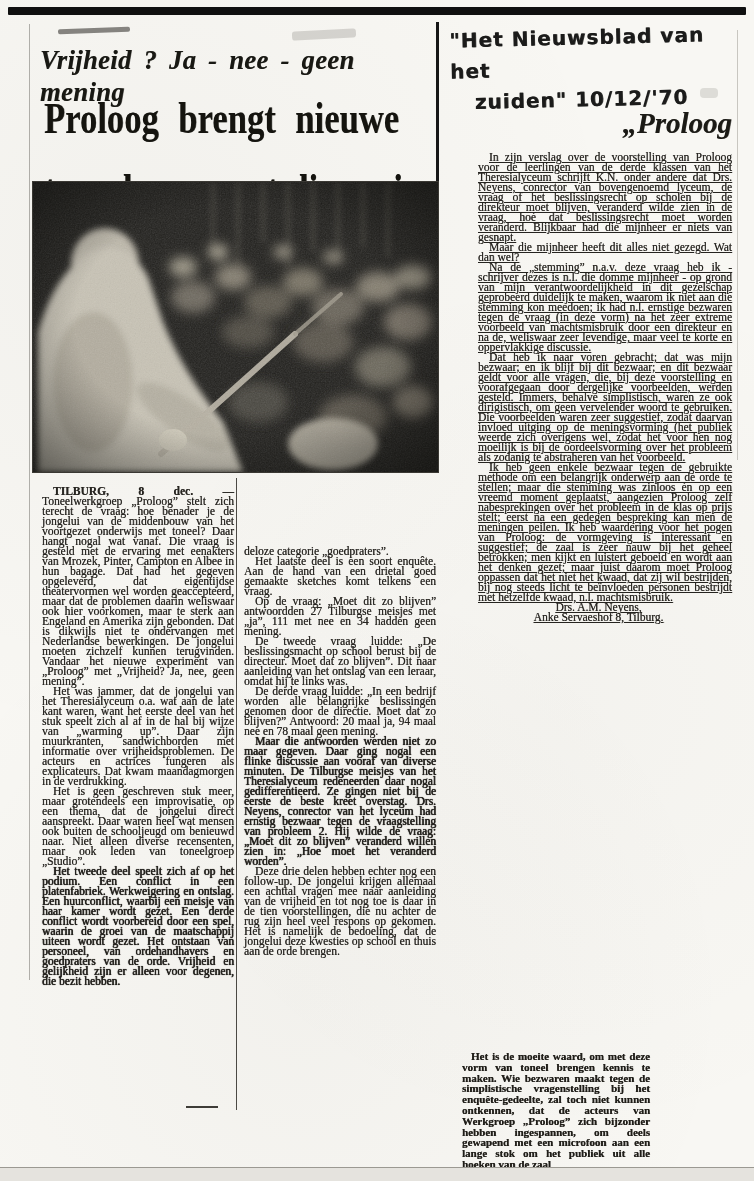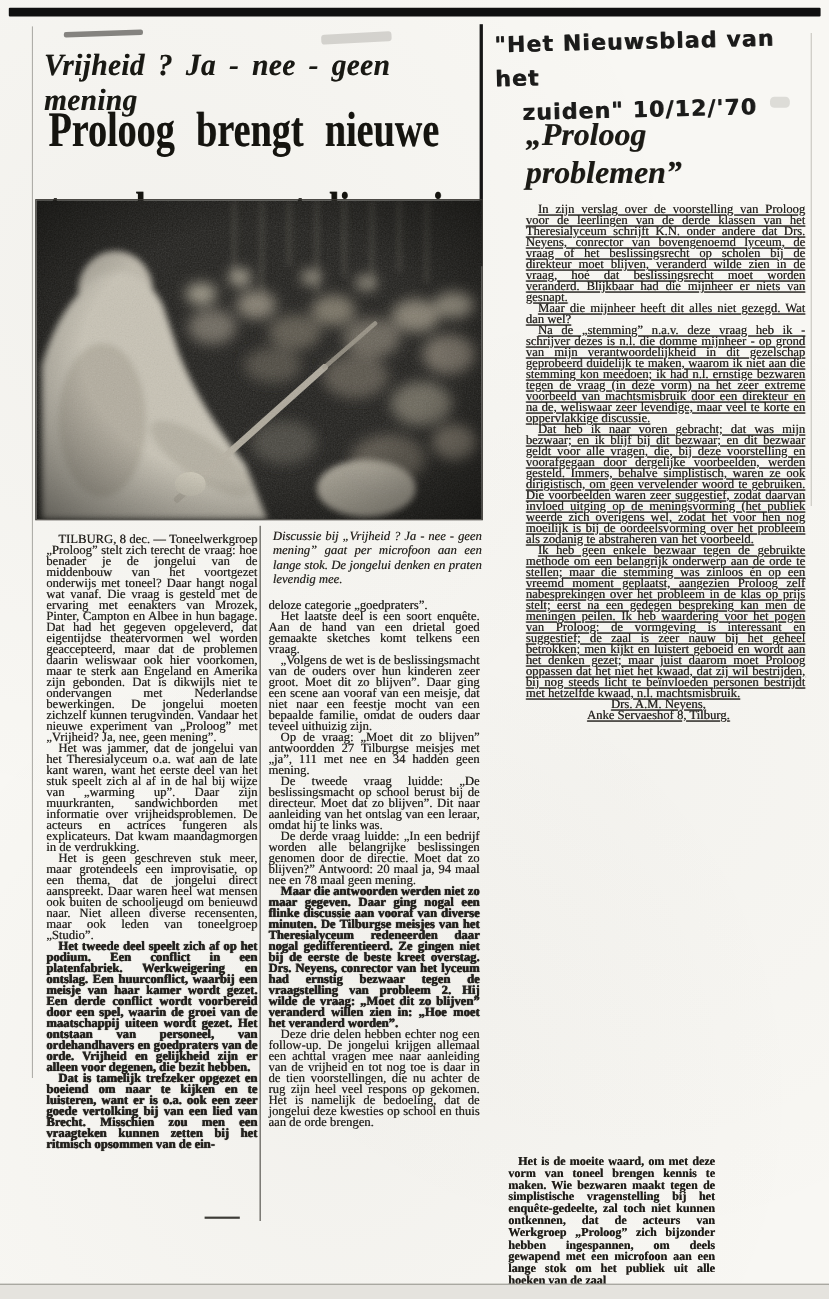--- a/index.html
+++ b/index.html
@@ -43,39 +43,39 @@
     letter-spacing:1px;color:#1b1b1a;transform:rotate(-1.4deg);
     text-shadow:.6px 0 0 rgba(20,20,18,.8);
   }
   .hw2{padding-left:24px;}
 
   .photo{position:absolute;left:33px;top:182px;width:405px;height:290px;outline:1px solid #3a3833;}
   .photo svg{display:block;width:405px;height:290px;}
 
   .letter{position:absolute;left:478px;top:106px;width:254px;}
   .letter-title{
-    text-align:left;font-style:italic;font-weight:600;font-size:29px;line-height:34px;
+    text-align:right;font-style:italic;font-weight:600;font-size:29px;line-height:34px;
     color:#1b1a15;text-shadow:.4px 0 0 rgba(20,18,14,.55);
   }
   .body-text{font-size:11.5px;line-height:10px;text-align:justify;color:#262420;text-shadow:.3px 0 0 rgba(28,26,22,.7);}
   .body-text p{margin:0;text-indent:11px;}
   .body-text p.noindent{text-indent:0;}
   .letter-body{margin-top:12px;text-decoration:underline;}
   .sig{margin:0;text-align:center;padding-right:24px;text-indent:0;}
 
   .caption{
     position:absolute;left:248px;top:482px;width:190px;
     font-style:italic;font-size:11.5px;line-height:13px;text-align:justify;
     color:#24221d;text-shadow:.3px 0 0 rgba(28,26,22,.6);
   }
   .colrule{position:absolute;left:236px;top:478px;width:1px;height:632px;background:#4b4944;}
   .col1{position:absolute;left:42px;top:486px;width:192px;}
   .col2{position:absolute;left:244px;top:546px;width:192px;}
-  .ink-heavy{text-shadow:0 0 .9px rgba(18,16,12,.95),.4px 0 0 rgba(18,16,12,.85);font-weight:bold;}
-  .dateline{font-weight:400;}
+  .ink-heavy{text-shadow:0 0 .9px rgba(18,16,12,.95),.4px 0 0 rgba(18,16,12,.85);}
+  .dateline{font-weight:700;}
   .end-dash{position:absolute;left:186px;top:1106px;width:32px;height:2px;background:#3e3c37;}
 
   .continuation{
     position:absolute;left:458px;top:1047px;width:196px;
     font-weight:700;font-size:11px;line-height:10.8px;text-align:justify;
     color:#1f1d18;text-shadow:.3px 0 0 rgba(20,18,14,.8);
   }
   .continuation p{margin:4px;text-indent:9px;}
 
   .bottom-cut{position:absolute;left:0;top:1167px;width:754px;height:14px;background:#e5e3de;border-top:1px solid #9b9992;}
@@ -168,49 +168,45 @@
       <g stroke-linecap="round">
         <line x1="128" y1="272" x2="262" y2="152" stroke="#b7b1a3" stroke-width="6" opacity="0.95"></line>
         <line x1="262" y1="152" x2="308" y2="112" stroke="#a29c8e" stroke-width="4" opacity="0.8"></line>
       </g>
       <ellipse cx="140" cy="258" rx="14" ry="11" fill="#cfcaba"></ellipse>
       <rect width="405" height="290" filter="url(#noise)" opacity="0.55"></rect>
       <rect width="405" height="290" fill="url(#vg)"></rect>
     </svg>
   </div>
 
-  <div class="caption">Discussie bij „Vrijheid ? Ja - nee - geen mening” gaat per microfoon aan een lange stok. De jongelui denken en praten levendig mee.</div>
 
   <div class="colrule"></div>
 
   <div class="col1 body-text">
     <p><span class="dateline">TILBURG, 8 dec. —</span> <span>Toneelwerkgroep „Proloog” stelt zich terecht de vraag: hoe benader je de jongelui van de middenbouw van het voortgezet onderwijs met toneel? Daar hangt nogal wat vanaf. Die vraag is gesteld met de ervaring met eenakters van Mrozek, Pinter, Campton en Albee in hun bagage. Dat had het gegeven opgeleverd, dat eigentijdse theatervormen wel worden geaccepteerd, maar dat de problemen daarin weliswaar ook hier voorkomen, maar te sterk aan Engeland en Amerika zijn gebonden. Dat is dikwijls niet te ondervangen met Nederlandse bewerkingen. De jongelui moeten zichzelf kunnen terugvinden. Vandaar het nieuwe experiment van „Proloog” met „Vrijheid? Ja, nee, geen mening”.</span></p>
     <p>Het was jammer, dat de jongelui van het Theresialyceum o.a. wat aan de late kant waren, want het eerste deel van het stuk speelt zich al af in de hal bij wijze van „warming up”. Daar zijn muurkranten, sandwichborden met informatie over vrijheidsproblemen. De acteurs en actrices fungeren als explicateurs. Dat kwam maandagmorgen in de verdrukking.</p>
     <p>Het is geen geschreven stuk meer, maar grotendeels een improvisatie, op een thema, dat de jongelui direct aanspreekt. Daar waren heel wat mensen ook buiten de schooljeugd om benieuwd naar. Niet alleen diverse recensenten, maar ook leden van toneelgroep „Studio”.</p>
     <p class="ink-heavy">Het tweede deel speelt zich af op het podium. Een conflict in een platenfabriek. Werkweigering en ontslag. Een huurconflict, waarbij een meisje van haar kamer wordt gezet. Een derde conflict wordt voorbereid door een spel, waarin de groei van de maatschappij uiteen wordt gezet. Het ontstaan van personeel, van ordehandhavers en goedpraters van de orde. Vrijheid en gelijkheid zijn er alleen voor degenen, die bezit hebben.</p>
-    <p class="ink-heavy">Dat is tamelijk trefzeker opgezet en boeiend om naar te kijken en te luisteren, want er is o.a. ook een zeer goede vertolking bij van een lied van Brecht. Misschien zou men een vraagteken kunnen zetten bij het ritmisch opsommen van de ein-</p>
   </div>
 
   <div class="col2 body-text">
     <p class="noindent">deloze categorie „goedpraters”.</p>
     <p>Het laatste deel is een soort enquête. Aan de hand van een drietal goed gemaakte sketches komt telkens een vraag.</p>
-    <p>„Volgens de wet is de beslissingsmacht van de ouders over hun kinderen zeer groot. Moet dit zo blijven”. Daar ging een scene aan vooraf van een meisje, dat niet naar een feestje mocht van een bepaalde familie, omdat de ouders daar teveel uithuizig zijn.</p>
     <p>Op de vraag: „Moet dit zo blijven” antwoordden 27 Tilburgse meisjes met „ja”, 111 met nee en 34 hadden geen mening.</p>
     <p>De tweede vraag luidde: „De beslissingsmacht op school berust bij de directeur. Moet dat zo blijven”. Dit naar aanleiding van het ontslag van een leraar, omdat hij te links was.</p>
     <p>De derde vraag luidde: „In een bedrijf worden alle belangrijke beslissingen genomen door de directie. Moet dat zo blijven?” Antwoord: 20 maal ja, 94 maal nee en 78 maal geen mening.</p>
     <p class="ink-heavy">Maar die antwoorden werden niet zo maar gegeven. Daar ging nogal een flinke discussie aan vooraf van diverse minuten. De Tilburgse meisjes van het Theresialyceum redeneerden daar nogal gedifferentieerd. Ze gingen niet bij de eerste de beste kreet overstag. Drs. Neyens, conrector van het lyceum had ernstig bezwaar tegen de vraagstelling van probleem 2. Hij wilde de vraag: „Moet dit zo blijven” veranderd willen zien in: „Hoe moet het veranderd worden”.</p>
     <p>Deze drie delen hebben echter nog een follow-up. De jongelui krijgen allemaal een achttal vragen mee naar aanleiding van de vrijheid en tot nog toe is daar in de tien voorstellingen, die nu achter de rug zijn heel veel respons op gekomen. Het is namelijk de bedoeling, dat de jongelui deze kwesties op school en thuis aan de orde brengen.</p>
   </div>
 
   <div class="end-dash"></div>
 
   <div class="letter">
     <div class="letter-title">
       <div>„Proloog</div>
-      <div>problemen”</div>
     </div>
     <div class="letter-body body-text">
       <p>In zijn verslag over de voorstelling van Proloog voor de leerlingen van de derde klassen van het Theresialyceum schrijft K.N. onder andere dat Drs. Neyens, conrector van bovengenoemd lyceum, de vraag of het beslissingsrecht op scholen bij de direkteur moet blijven, veranderd wilde zien in de vraag, hoé dat beslissingsrecht moet worden veranderd. Blijkbaar had die mijnheer er niets van gesnapt.</p>
       <p>Maar die mijnheer heeft dit alles niet gezegd. Wat dan wel?</p>
       <p>Na de „stemming” n.a.v. deze vraag heb ik - schrijver dezes is n.l. die domme mijnheer - op grond van mijn verantwoordelijkheid in dit gezelschap geprobeerd duidelijk te maken, waarom ik niet aan die stemming kon meedoen; ik had n.l. ernstige bezwaren tegen de vraag (in deze vorm) na het zeer extreme voorbeeld van machtsmisbruik door een direkteur en na de, weliswaar zeer levendige, maar veel te korte en oppervlakkige discussie.</p>
       <p>Dat heb ik naar voren gebracht; dat was mijn bezwaar; en ik blijf bij dit bezwaar; en dit bezwaar geldt voor alle vragen, die, bij deze voorstelling en voorafgegaan door dergelijke voorbeelden, werden gesteld. Immers, behalve simplistisch, waren ze ook dirigistisch, om geen vervelender woord te gebruiken. Die voorbeelden waren zeer suggestief, zodat daarvan invloed uitging op de meningsvorming (het publiek weerde zich overigens wel, zodat het voor hen nog moeilijk is bij de oordeelsvorming over het probleem als zodanig te abstraheren van het voorbeeld.</p>
       <p>Ik heb geen enkele bezwaar tegen de gebruikte methode om een belangrijk onderwerp aan de orde te stellen; maar die stemming was zinloos én op een vreemd moment geplaatst, aangezien Proloog zelf nabesprekingen over het probleem in de klas op prijs stelt; eerst na een gedegen bespreking kan men de meningen peilen. Ik heb waardering voor het pogen van Proloog: de vormgeving is interessant en suggestief; de zaal is zeer nauw bij het geheel betrokken; men kijkt en luistert geboeid en wordt aan het denken gezet; maar juist daarom moet Proloog oppassen dat het niet het kwaad, dat zij wil bestrijden, bij nog steeds licht te beïnvloeden personen bestrijdt met hetzelfde kwaad, n.l. machtsmisbruik.</p>
       <p class="sig">Drs. A.M. Neyens,</p>
       <p class="sig">Anke Servaeshof 8, Tilburg.</p>
     </div>

